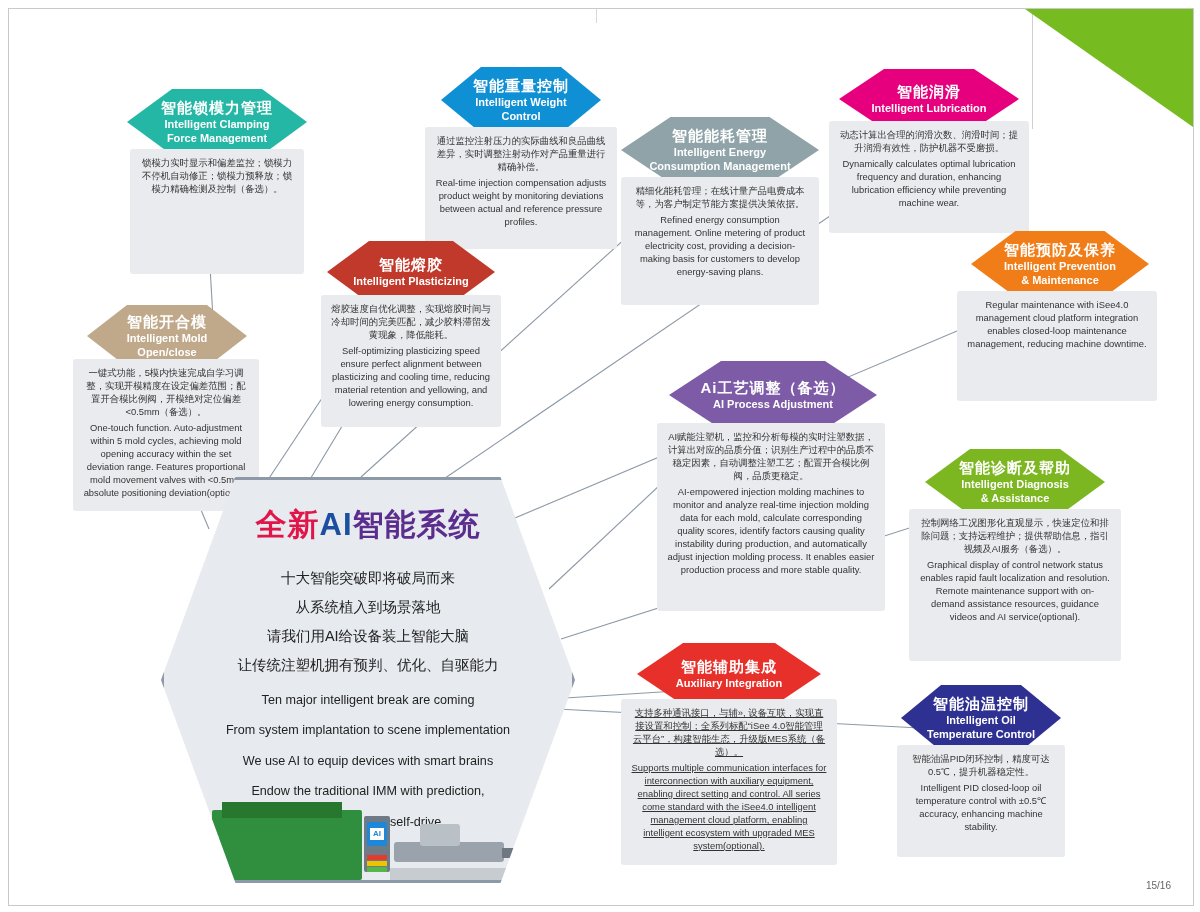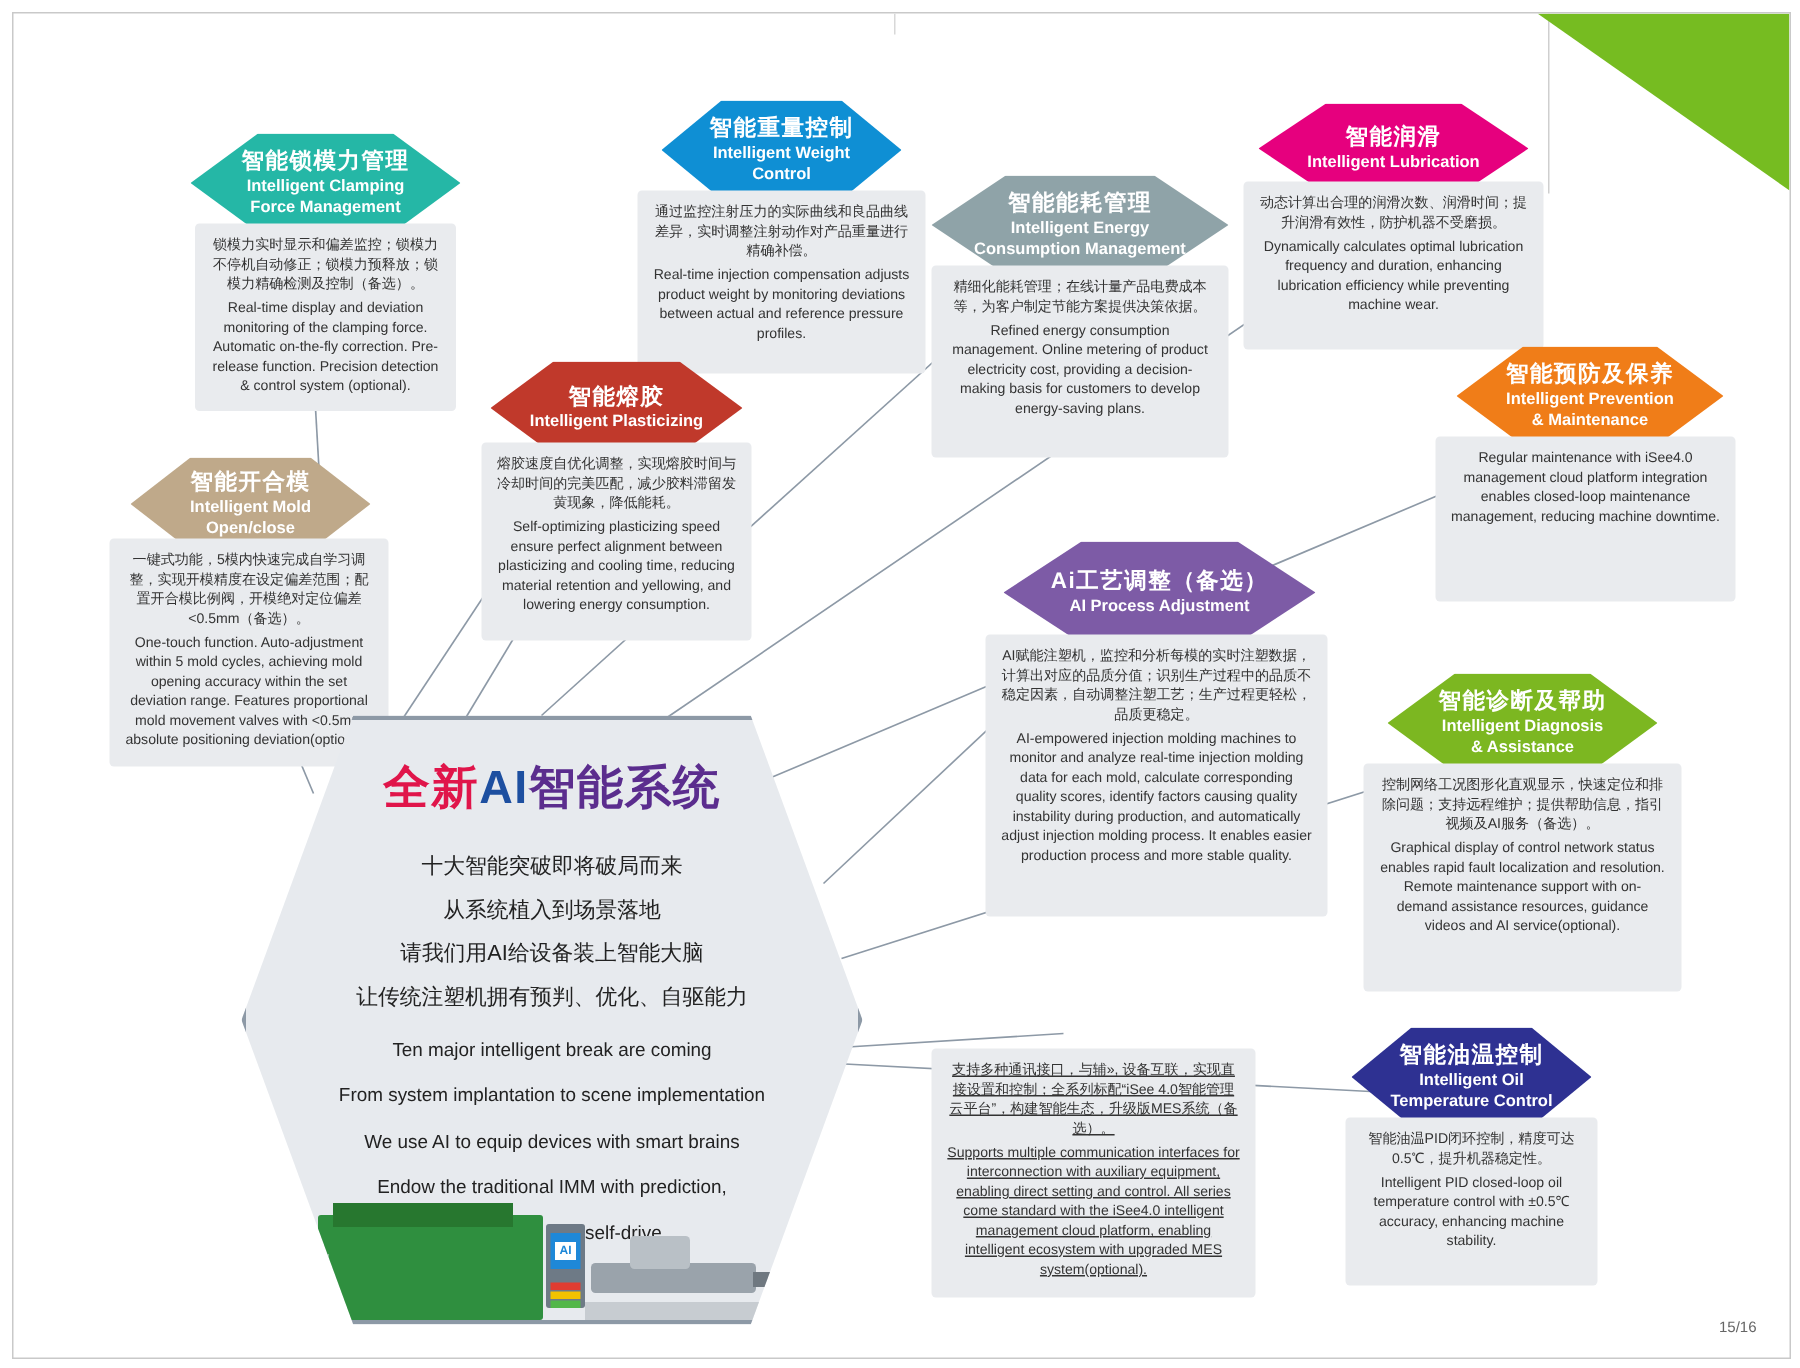--- a/index.html
+++ b/index.html
@@ -107,21 +107,20 @@
     </g>
   </svg>
 
   <div class="hex" style="left:118px;top:80px;width:180px;height:66px;background:#25b7a6;">
     <div class="zh">智能锁模力管理</div>
     <div class="en" style="white-space:pre-line;">Intelligent Clamping
 Force Management</div>
   </div>
   <div class="body-box" style="left:121px;top:140px;width:174px;height:125px;">
     <span class="zh">锁模力实时显示和偏差监控；锁模力不停机自动修正；锁模力预释放；锁模力精确检测及控制（备选）。</span>
-    <span class="en">Real-time display and deviation monitoring of the clamping force. Automatic on-the-fly correction. Pre-release function. Precision detection &amp; control system (optional).</span>
   </div>
 
   <div class="hex" style="left:432px;top:58px;width:160px;height:66px;background:#0f8fd4;">
     <div class="zh">智能重量控制</div>
     <div class="en" style="white-space:pre-line;">Intelligent Weight
 Control</div>
   </div>
   <div class="body-box" style="left:416px;top:118px;width:192px;height:122px;">
     <span class="zh">通过监控注射压力的实际曲线和良品曲线差异，实时调整注射动作对产品重量进行精确补偿。</span>
     <span class="en">Real-time injection compensation adjusts product weight by monitoring deviations between actual and reference pressure profiles.</span>
@@ -172,34 +171,38 @@
   <div class="body-box" style="left:64px;top:350px;width:186px;height:152px;">
     <span class="zh">一键式功能，5模内快速完成自学习调整，实现开模精度在设定偏差范围；配置开合模比例阀，开模绝对定位偏差 &lt;0.5mm（备选）。</span>
     <span class="en">One-touch function. Auto-adjustment within 5 mold cycles, achieving mold opening accuracy within the set deviation range. Features proportional mold movement valves with &lt;0.5mm absolute positioning deviation(optional).</span>
   </div>
 
   <div class="hex" style="left:660px;top:352px;width:208px;height:68px;background:#7d5ba6;">
     <div class="zh">Ai工艺调整（备选）</div>
     <div class="en">AI Process Adjustment</div>
   </div>
   <div class="body-box" style="left:648px;top:414px;width:228px;height:188px;">
-    <span class="zh">AI赋能注塑机，监控和分析每模的实时注塑数据，计算出对应的品质分值；识别生产过程中的品质不稳定因素，自动调整注塑工艺；生产过程更轻松，品质更稳定。</span>
+    <span class="zh">AI赋能注塑机，监控和分析每模的实时注塑数据，计算出对应的品质分值；识别生产过程中的品质不稳定因素，自动调整注塑工艺；配置开合模比例阀，品质更稳定。</span>
     <span class="en">AI-empowered injection molding machines to monitor and analyze real-time injection molding data for each mold, calculate corresponding quality scores, identify factors causing quality instability during production, and automatically adjust injection molding process. It enables easier production process and more stable quality.</span>
   </div>
 
   <div class="hex" style="left:916px;top:440px;width:180px;height:66px;background:#7cb721;">
     <div class="zh">智能诊断及帮助</div>
     <div class="en" style="white-space:pre-line;">Intelligent Diagnosis
 &amp; Assistance</div>
   </div>
   <div class="body-box" style="left:900px;top:500px;width:212px;height:152px;">
     <span class="zh">控制网络工况图形化直观显示，快速定位和排除问题；支持远程维护；提供帮助信息，指引视频及AI服务（备选）。</span>
     <span class="en">Graphical display of control network status enables rapid fault localization and resolution. Remote maintenance support with on-demand assistance resources, guidance videos and AI service(optional).</span>
   </div>
 
+  <div class="hex" style="left:628px;top:634px;width:184px;height:62px;background:#e8302a;">
+    <div class="zh">智能辅助集成</div>
+    <div class="en">Auxiliary Integration</div>
+  </div>
   <div class="body-box" style="left:612px;top:690px;width:216px;height:166px;text-decoration:underline;">
     <span class="zh">支持多种通讯接口，与辅», 设备互联，实现直接设置和控制；全系列标配“iSee 4.0智能管理云平台”，构建智能生态，升级版MES系统（备选）。</span>
     <span class="en">Supports multiple communication interfaces for interconnection with auxiliary equipment, enabling direct setting and control. All series come standard with the iSee4.0 intelligent management cloud platform, enabling intelligent ecosystem with upgraded MES system(optional).</span>
   </div>
 
   <div class="hex" style="left:892px;top:676px;width:160px;height:66px;background:#2e3192;">
     <div class="zh">智能油温控制</div>
     <div class="en" style="white-space:pre-line;">Intelligent Oil
 Temperature Control</div>
   </div>

